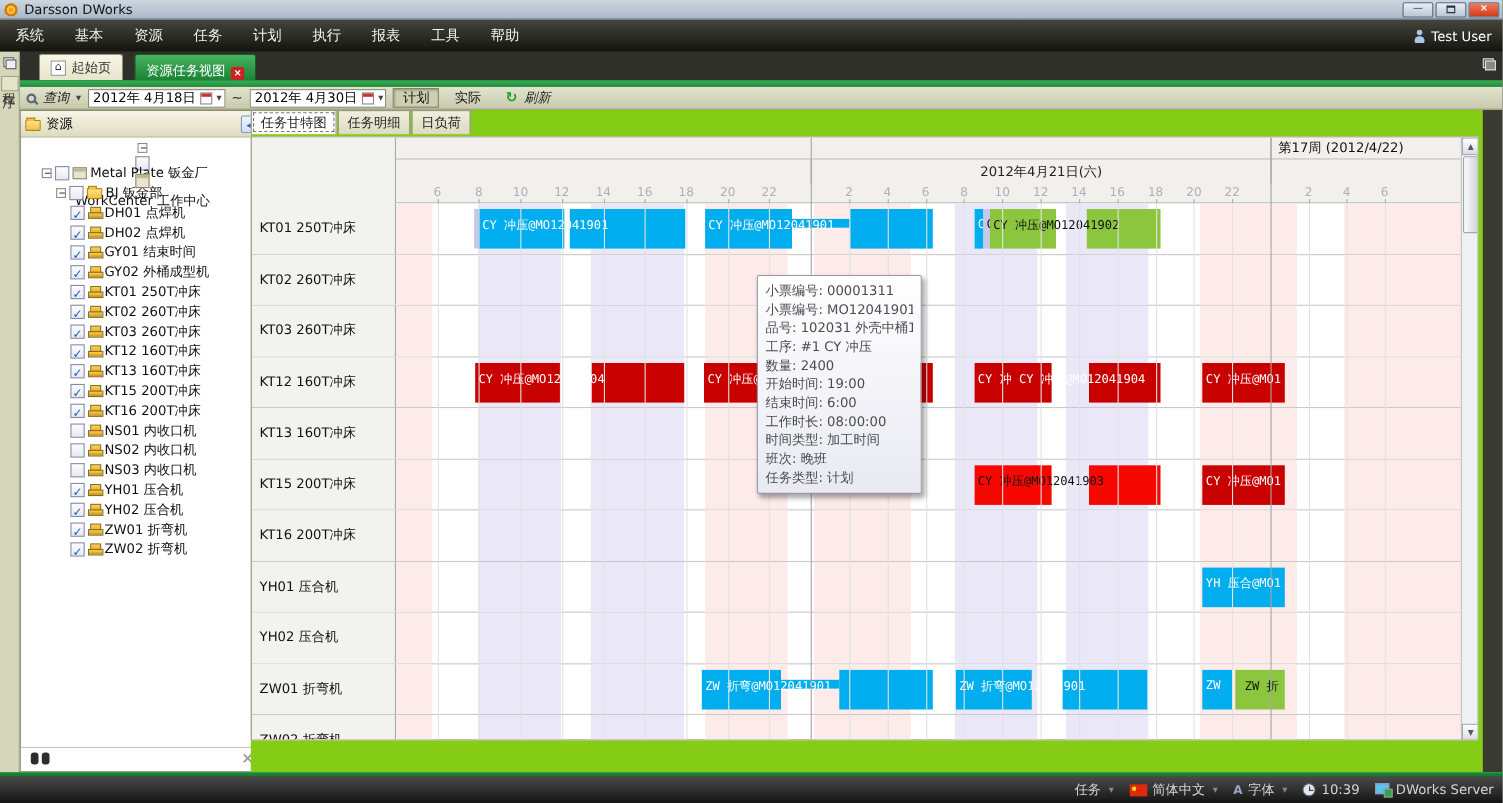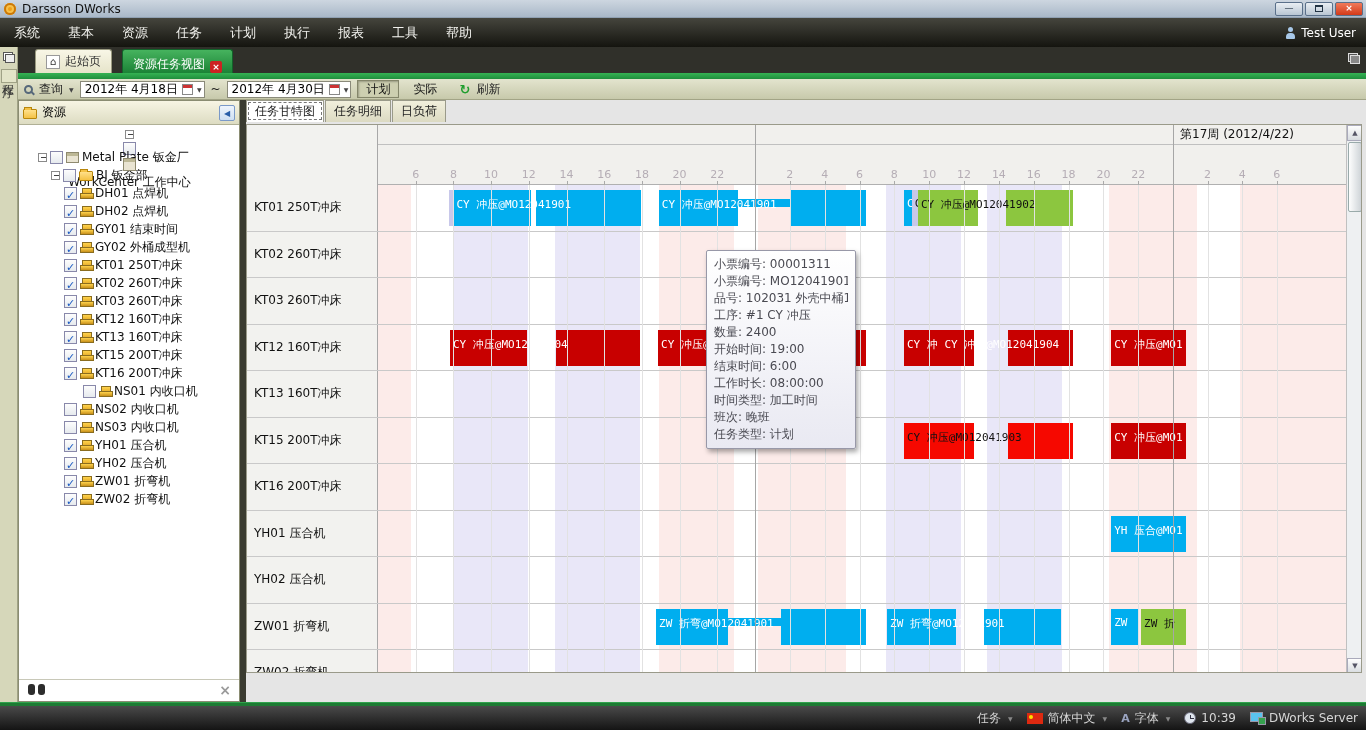--- a/index.html
+++ b/index.html
@@ -35,21 +35,21 @@
   .tab-close::before { content:"×"; }
   .winstack-icon { position:absolute; right:6px; top:6px; width:12px; height:11px; }
   .winstack-icon::before { content:""; position:absolute; left:0; top:0; width:8px; height:7px; border:1px solid #ddd; background:#555; }
   .winstack-icon::after { content:""; position:absolute; right:0; bottom:0; width:8px; height:7px; border:1px solid #ddd; background:#888; }
   #greenstrip { left:0; top:73px; width:1366px; height:6px; background:linear-gradient(#35b253,#1f8e3c); }
 
   
   #toolbar { left:0; top:79px; width:1366px; height:21px; background:linear-gradient(#e3e4ce,#c7c9ab); border-bottom:1px solid #a2a486; display:flex; align-items:center; padding-left:24px; gap:6px; }
   .lens-icon { position:relative; width:9px; height:9px; border:2px solid #56687a; border-radius:50%; }
   .lens-icon::after { content:""; position:absolute; width:5px; height:2px; background:#56687a; transform:rotate(45deg); right:-4px; bottom:-2px; }
-  .tb-label { color:#222; }
+  .tb-label { color:#222;font-style:italic; }
   .caret-down { font-size:6px; color:#444; }
   .date-field { height:17px; background:#fff; border:1px solid #8a8a7a; display:flex; align-items:center; padding:0 2px 0 4px; gap:4px; }
   .cal-icon { width:11px; height:11px; background:#fff; border:1px solid #888; position:relative; }
   .cal-icon::before { content:""; position:absolute; top:0; left:0; right:0; height:3px; background:#c33; }
   .tb-btn { height:18px; padding:0 8px; display:flex; align-items:center; color:#111; }
   .tb-btn.pressed { background:#cdcfb0; border:1px solid #84866a; box-shadow:inset 1px 1px 2px rgba(0,0,0,.25); }
   .refresh-icon::before { content:"↻"; color:#1f9e2e; font-weight:bold; font-size:13px; }
 
   
   #leftstrip { left:0; top:47px; width:18px; height:655px; background:#d6d7ba; border-right:1px solid #a0a286; }
@@ -78,21 +78,21 @@
   .ico-building::before { content:""; position:absolute; left:0; top:0; right:0; height:3px; background:#bdb896; }
   .tree-label { font-size:12px; color:#111; }
   #tree-footer { position:absolute; bottom:0; left:0; right:0; height:22px; border-top:1px solid #c8c8b8; background:#fff; }
   .binoculars-icon { position:absolute; left:9px; top:4px; width:17px; height:12px; }
   .binoculars-icon::before { content:""; position:absolute; left:0; top:0; width:7px; height:11px; background:#2d2d2d; border-radius:3px; }
   .binoculars-icon::after { content:""; position:absolute; right:0; top:0; width:7px; height:11px; background:#2d2d2d; border-radius:3px; }
   .footer-close { position:absolute; right:8px; top:2px; color:#9a9a9a; font-size:14px; font-weight:bold; }
   .footer-close::before { content:"×"; }
 
   
-  #ganttpanel { left:246px; top:100px; width:1120px; height:602px; background:#e5e5e5;padding-left:44px; }
+  #ganttpanel { left:228px; top:100px; width:1120px; height:602px; background:#84cc16;padding-left:44px; }
   #gantt-tabs { position:absolute; left:0; top:0; height:22px; display:flex; }
   .gtab { height:22px; padding:0 8px; font-size:12px; display:flex; align-items:center; border:1px solid #9a9a8a; border-bottom:none; background:linear-gradient(#f1efdc,#dcdac2); color:#222; margin-right:1px; }
   .gtab.active { background:#fff; outline:1px dashed #777; outline-offset:-3px; }
   #chart { position:absolute; left:0; top:24px; width:1116px; height:549px; background:#fff; border:1px solid #9a9a8a; overflow:hidden; }
   #chart-header { position:absolute; left:0; top:0; width:1099px; height:60px; background:#f1f0ed; border-bottom:1px solid #b0b0b0; }
   #corner-cell { position:absolute; left:0; top:0; width:131px; height:60px; background:#f2f2ef; border-right:1px solid #a8a8a8; }
   .week-cell { position:absolute; top:0; height:20px; border-bottom:1px solid #c0c0c0; font-size:12px; color:#111; line-height:19px; padding-left:6px; white-space:nowrap; overflow:hidden; }
   .day-cell { position:absolute; top:20px; height:22px; text-align:center; font-size:12px; color:#222; line-height:22px; white-space:nowrap; overflow:hidden; }
   .tick-label { position:absolute; top:43px; width:22px; margin-left:-11px; text-align:center; font-size:11px; color:#b5adb5; }
   .tick-mark { position:absolute; top:56px; width:1px; height:4px; background:#aaa; }
@@ -276,21 +276,21 @@
         <div class="tree-item" style="padding-left: 45px;">
           <div class="cb checked"></div>
           <div class="ico-machine"></div>
           <div class="tree-label">KT15 200T冲床</div>
         </div>
         <div class="tree-item" style="padding-left: 45px;">
           <div class="cb checked"></div>
           <div class="ico-machine"></div>
           <div class="tree-label">KT16 200T冲床</div>
         </div>
-        <div class="tree-item" style="padding-left: 64px;">
+        <div class="tree-item" style="padding-left: 45px;">
           <div class="cb"></div>
           <div class="ico-machine"></div>
           <div class="tree-label">NS01 内收口机</div>
         </div>
         <div class="tree-item" style="padding-left: 45px;">
           <div class="cb"></div>
           <div class="ico-machine"></div>
           <div class="tree-label">NS02 内收口机</div>
         </div>
         <div class="tree-item" style="padding-left: 45px;">
@@ -328,20 +328,21 @@
   <div id="ganttpanel" class="abs">
     <div id="gantt-tabs">
         <div class="gtab active">任务甘特图</div>
         <div class="gtab">任务明细</div>
         <div class="gtab">日负荷</div>
       </div>
     <div id="chart">
       <div id="chart-header">
           <div class="week-cell" style="left: 131px; width: 795.08px;"></div>
           <div class="week-cell" style="left: 926.08px; width: 172.92px; border-left: 1px solid rgb(166, 166, 166);">第17周 (2012/4/22)</div>
+          <div class="day-cell" style="left: 508px; width: 418.08px; border-left: 1px solid rgb(166, 166, 166);">2012年4月21日(六)</div>
           <div class="day-cell" style="left: 926.08px; width: 172.92px; border-left: 1px solid rgb(166, 166, 166);"></div>
           <div class="tick-label" style="left: 168.7px;">6</div>
           <div class="tick-mark" style="left: 168.7px;"></div>
           <div class="tick-label" style="left: 206.4px;">8</div>
           <div class="tick-mark" style="left: 206.4px;"></div>
           <div class="tick-label" style="left: 244.1px;">10</div>
           <div class="tick-mark" style="left: 244.1px;"></div>
           <div class="tick-label" style="left: 281.8px;">12</div>
           <div class="tick-mark" style="left: 281.8px;"></div>
           <div class="tick-label" style="left: 319.5px;">14</div>
@@ -542,21 +543,21 @@
             <div class="bar-seg c-cyan" style="left: 409.038px; width: 72.007px;"></div>
             <div class="bar-seg c-cyan" style="left: 534.13px; width: 84.8354px;"></div>
             <div class="bar-conn c-cyan" style="left: 481.045px; width: 53.0855px;"></div>
             <div class="bar-label" style="left: 409.038px; width: 209.928px;">ZW 折弯@MO12041901</div>
             <div class="bar-seg c-cyan" style="left: 640.044px; width: 68.9832px;"></div>
             <div class="bar-seg c-cyan" style="left: 737.073px; width: 76.9964px;"></div>
             <div class="bar-label" style="left: 640.044px; width: 174.026px;">ZW 折弯@MO12041901</div>
             <div class="bar-seg c-cyan" style="left: 864.239px; width: 26.6526px;"></div>
             <div class="bar-label" style="left: 864.239px; width: 24px;">ZW</div>
             <div class="bar-seg c-green" style="left: 894.027px; width: 44.9478px;"></div>
-            <div class="bar-label dark" style="left: 894.027px; width: 44.9478px;">ZW 折</div>
+            <div class="bar-label dark" style="left: 894.027px; width: 44.9478px; text-align: center;">ZW 折</div>
           </div>
           <div class="grow" style="top: 465px; height: 46.5px;">
             <div class="band pink" style="left: 131px; width: 32.9875px;"></div>
             <div class="band lav" style="left: 206.4px; width: 74.4575px;"></div>
             <div class="band lav" style="left: 308.19px; width: 84.825px;"></div>
             <div class="band pink" style="left: 411.865px; width: 75.4px;"></div>
             <div class="band pink" style="left: 511.484px; width: 87.1px;"></div>
             <div class="band lav" style="left: 638.65px; width: 74.906px;"></div>
             <div class="band lav" style="left: 739.686px; width: 74.906px;"></div>
             <div class="band pink" style="left: 861.626px; width: 88.594px;"></div>

